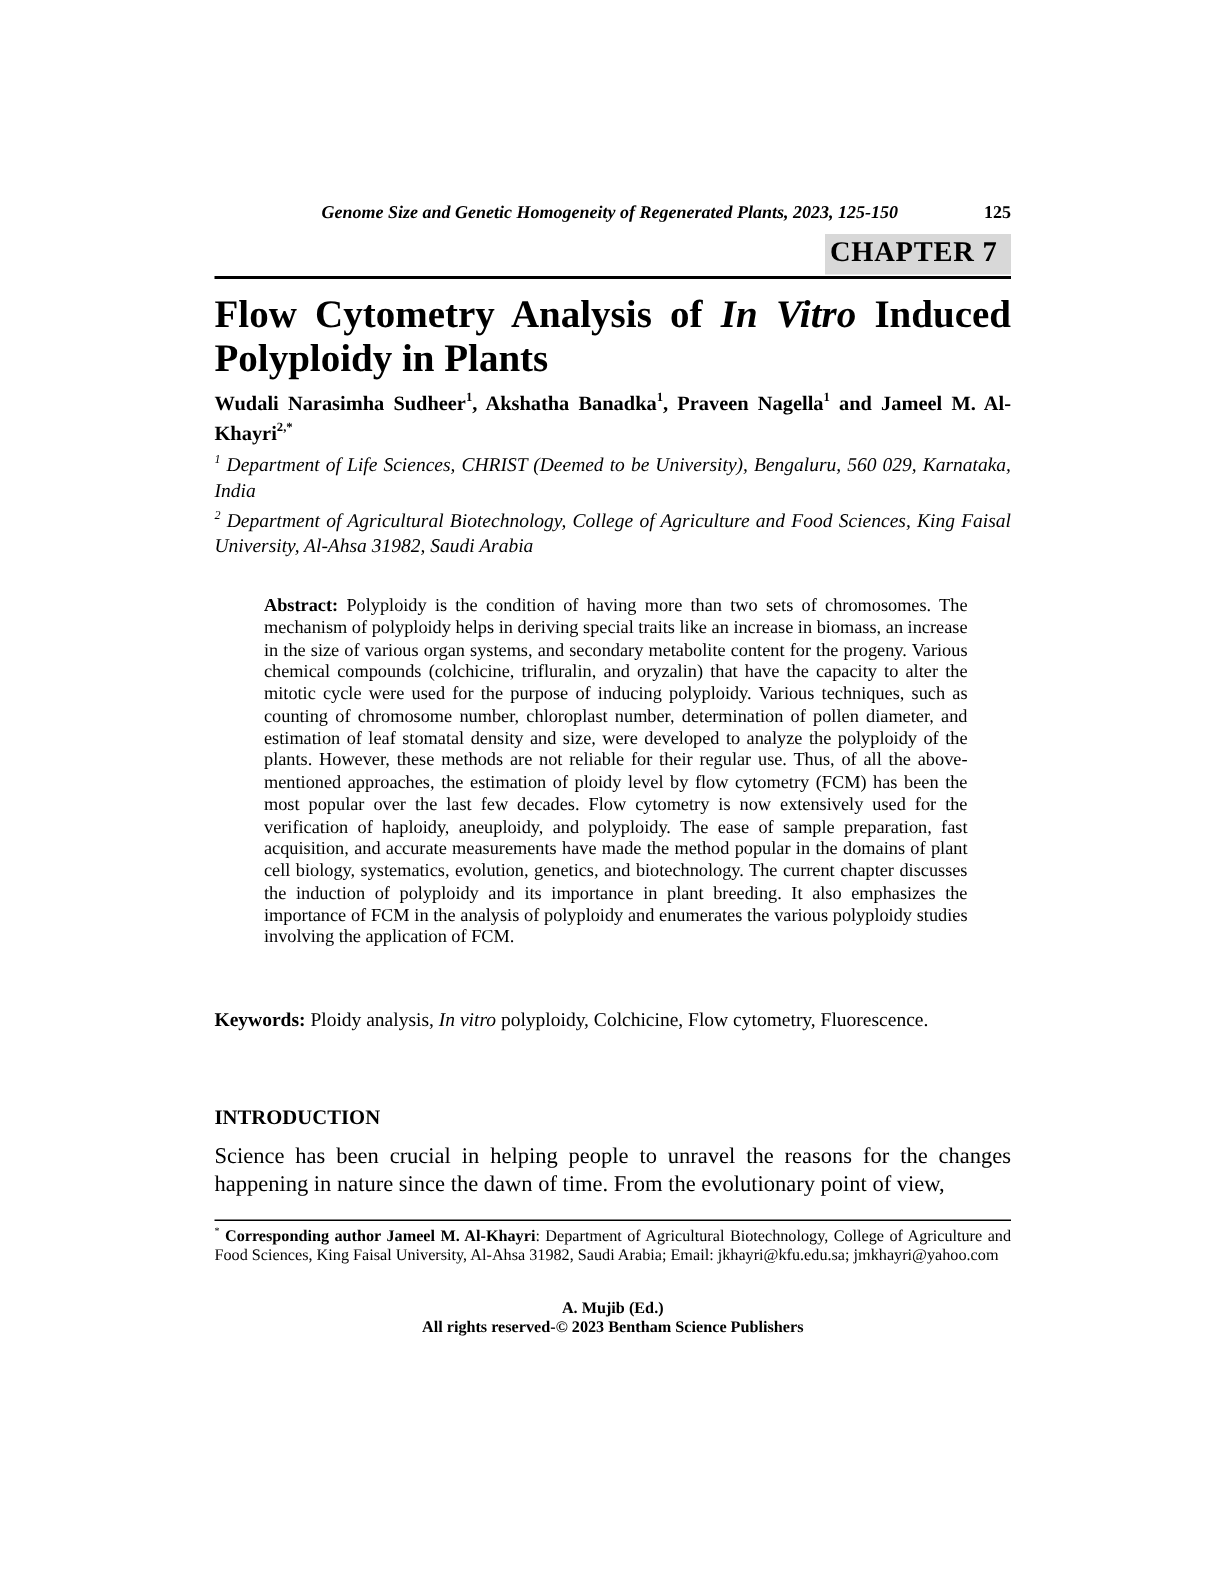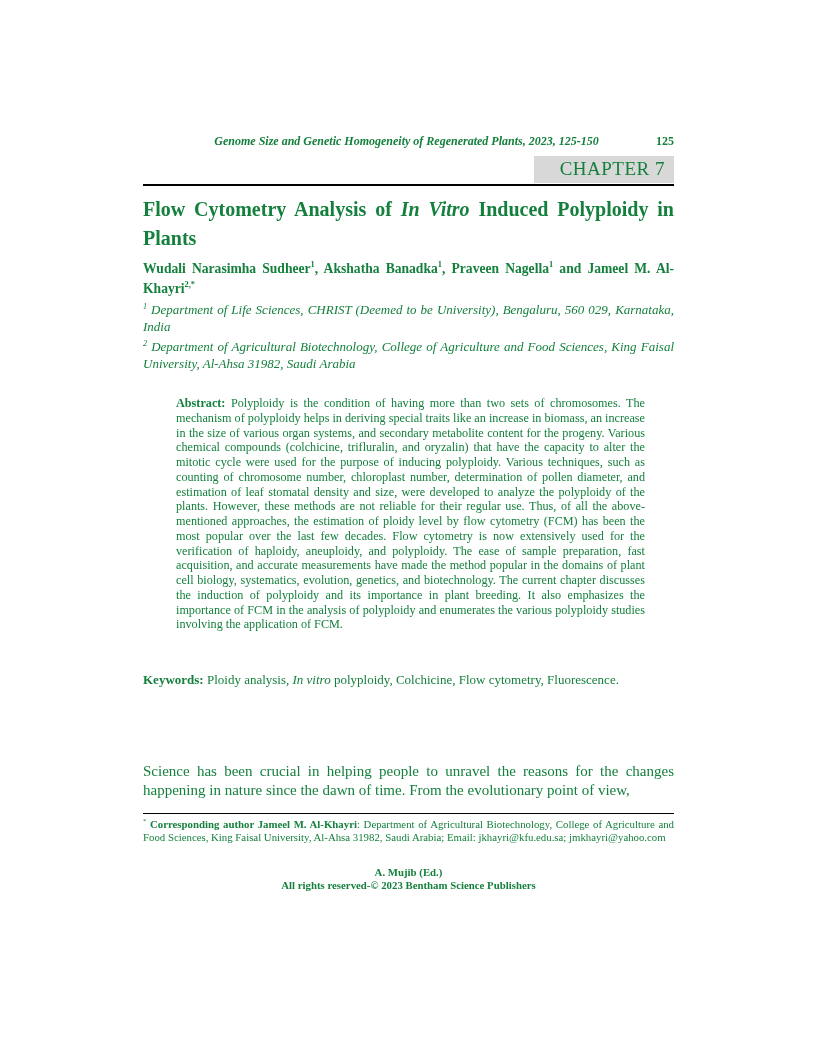--- a/index.html
+++ b/index.html
@@ -1,53 +1,53 @@
 <!DOCTYPE html>
 <html><head>
 <meta charset="utf-8">
 <style>
   html, body { margin: 0; padding: 0; background: #ffffff; }
   .page {
     position: relative;
     width: 816px;
     height: 1056px;
     background: #ffffff;
-    color: #15803d;
+    color: #000000;
     font-family: "Liberation Serif", serif;
     overflow: hidden;
   }
   .running-header {
     position: absolute;
     top: 134px; left: 143px; width: 531px;
     display: flex; align-items: baseline;
     font-size: 12px; font-weight: bold;
   }
   .rh-title { flex: 1; text-align: center; font-style: italic; padding-left: 14px; white-space: nowrap; }
   .rh-page { text-align: center; }
   .chapter-row {
     position: absolute;
     top: 156px; left: 143px; width: 531px;
     text-align: right;
   }
   .chapter-badge {
     display: inline-block;
-    font-size: 19px; font-weight: normal;
-    padding: 2px 9px 3px 26px;
+    font-size: 19px; font-weight: bold;
+    padding: 2px 9px 3px 3px;
     letter-spacing: 0.5px;
   }
   .header-rule {
     position: absolute;
     top: 184px; left: 143px; width: 531px;
     border-top: 2px solid #000000;
   }
   .title {
     position: absolute;
     top: 195px; left: 143px; width: 531px;
     margin: 0;
-    font-size: 20px; font-weight: bold;
+    font-size: 26px; font-weight: bold;
     line-height: 29px;
     text-align: justify;
   }
   .authors {
     position: absolute;
     top: 259px; left: 143px; width: 531px;
     font-size: 13.6px; font-weight: bold;
     line-height: 20px;
     text-align: justify;
   }
@@ -130,20 +130,21 @@
 
   <div class="affiliations">
     <p class="affiliation"><sup>1</sup> <span>Department of Life Sciences, CHRIST (Deemed to be University), Bengaluru, 560 029, Karnataka, India</span></p>
     <p class="affiliation"><sup>2</sup> <span>Department of Agricultural Biotechnology, College of Agriculture and Food Sciences, King Faisal University, Al-Ahsa 31982, Saudi Arabia</span></p>
   </div>
 
   <div class="abstract"><b>Abstract:</b><span> Polyploidy is the condition of having more than two sets of chromosomes. The mechanism of polyploidy helps in deriving special traits like an increase in biomass, an increase in the size of various organ systems, and secondary metabolite content for the progeny. Various chemical compounds (colchicine, trifluralin, and oryzalin) that have the capacity to alter the mitotic cycle were used for the purpose of inducing polyploidy. Various techniques, such as counting of chromosome number, chloroplast number, determination of pollen diameter, and estimation of leaf stomatal density and size, were developed to analyze the polyploidy of the plants. However, these methods are not reliable for their regular use. Thus, of all the above-mentioned approaches, the estimation of ploidy level by flow cytometry (FCM) has been the most popular over the last few decades. Flow cytometry is now extensively used for the verification of haploidy, aneuploidy, and polyploidy. The ease of sample preparation, fast acquisition, and accurate measurements have made the method popular in the domains of plant cell biology, systematics, evolution, genetics, and biotechnology. The current chapter discusses the induction of polyploidy and its importance in plant breeding. It also emphasizes the importance of FCM in the analysis of polyploidy and enumerates the various polyploidy studies involving the application of FCM.</span></div>
 
   <div class="keywords"><b>Keywords:</b><span> Ploidy analysis, </span><i>In vitro</i><span> polyploidy, Colchicine, Flow cytometry, Fluorescence.</span></div>
 
+  <h2 class="intro-heading">INTRODUCTION</h2>
 
   <div class="intro-para">Science has been crucial in helping people to unravel the reasons for the changes happening in nature since the dawn of time. From the evolutionary point of view,</div>
 
   <div class="footnote-rule"></div>
 
   <div class="footnote"><sup>*</sup> <b>Corresponding author Jameel M. Al-Khayri</b><span>: Department of Agricultural Biotechnology, College of Agriculture and Food Sciences, King Faisal University, Al-Ahsa 31982, Saudi Arabia; Email: jkhayri@kfu.edu.sa; jmkhayri@yahoo.com</span></div>
 
   <div class="publisher">
     <div>A. Mujib (Ed.)</div>
     <div>All rights reserved-© 2023 Bentham Science Publishers</div>

